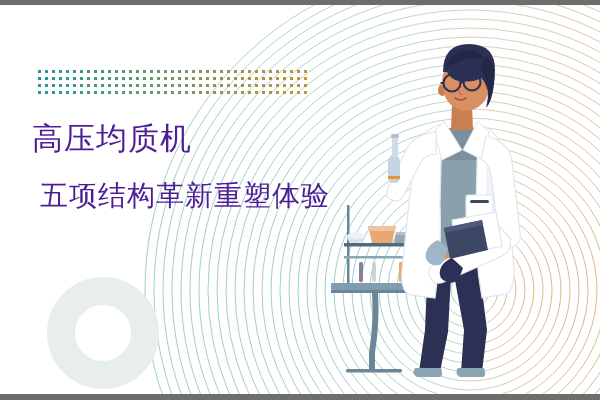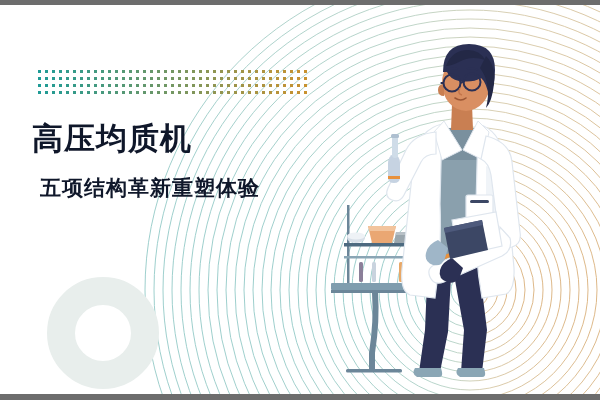--- a/index.html
+++ b/index.html
@@ -30,27 +30,27 @@
     border:28px solid #e8eeec; z-index:2;
   }
 
   
   .dot-grid{ position:absolute; left:38px; top:70px; z-index:5; }
 
   
   .headline{ position:absolute; left:32px; top:118px; z-index:12; }
   .headline .line{
     font-family:"DejaVu Sans","Liberation Sans",sans-serif;
-    font-weight:bold;
-    color:#0f172a;
+    font-weight:normal;
+    color:#4c1d95;
     letter-spacing:1px;
     white-space:nowrap;
   }
   .headline .line1{ font-size:31px; line-height:40px; }
-  .headline .line2{ font-size:21px; line-height:40px; margin-top:10px; margin-left:8px; }
+  .headline .line2{ font-size:28px; line-height:40px; margin-top:18px; margin-left:8px; }
 
   
   .logo{
     position:absolute; left:481px; top:4px; width:84px; height:52px;
     z-index:40;
   }
   .logo svg{ display:block; }
 
   
   .illo{ position:absolute; left:0; top:0; z-index:20; }

